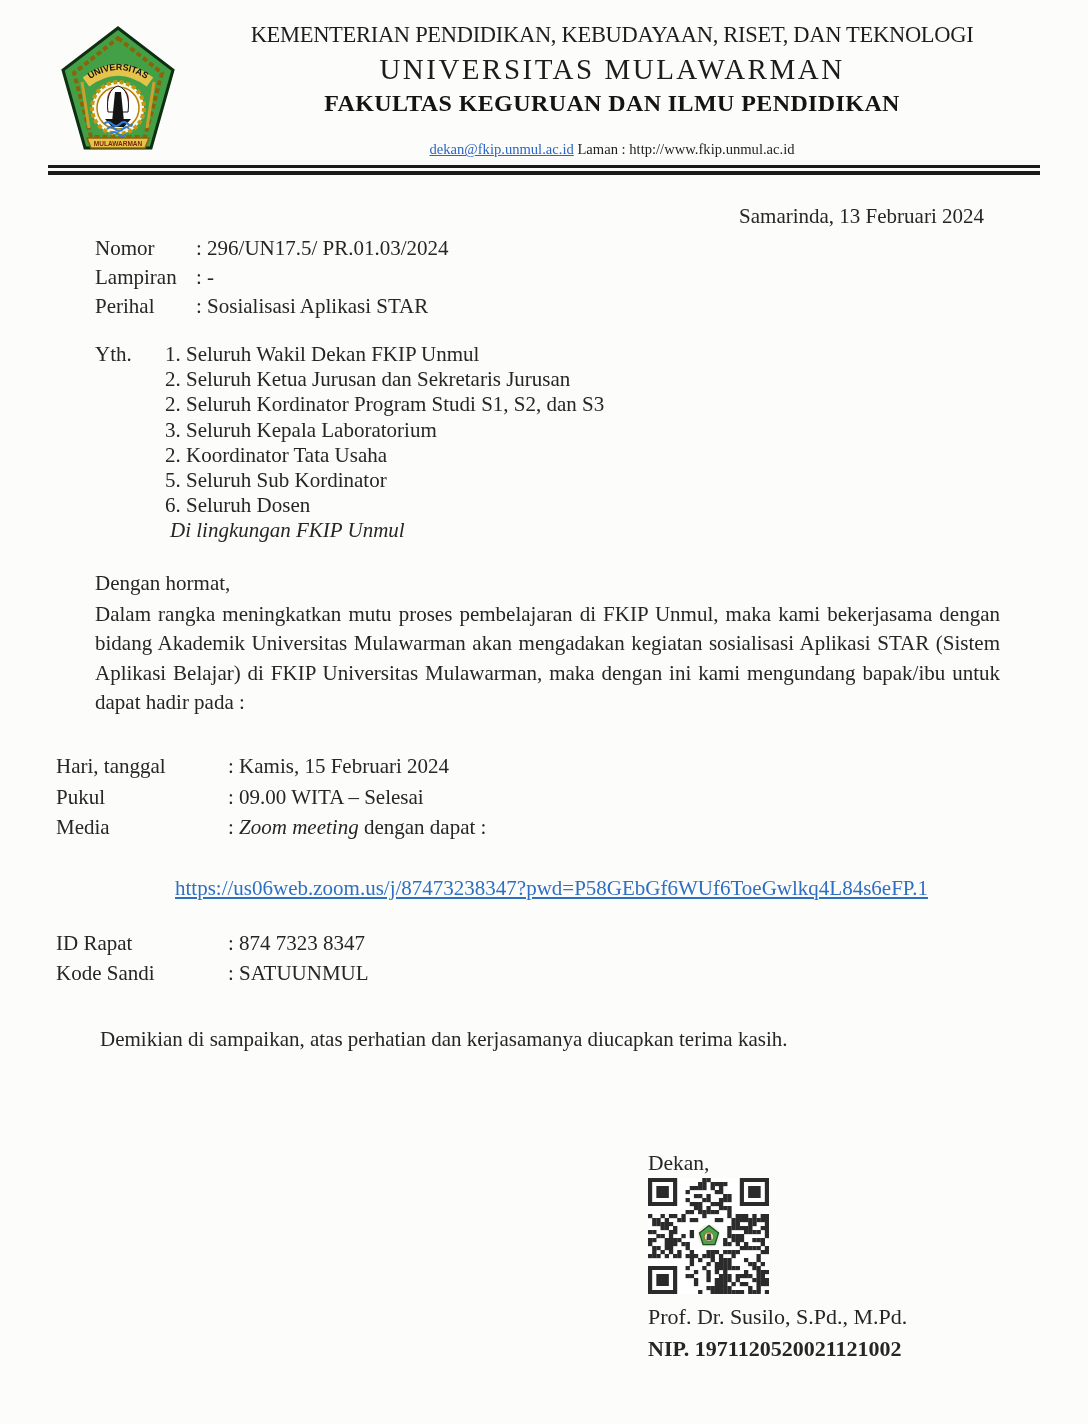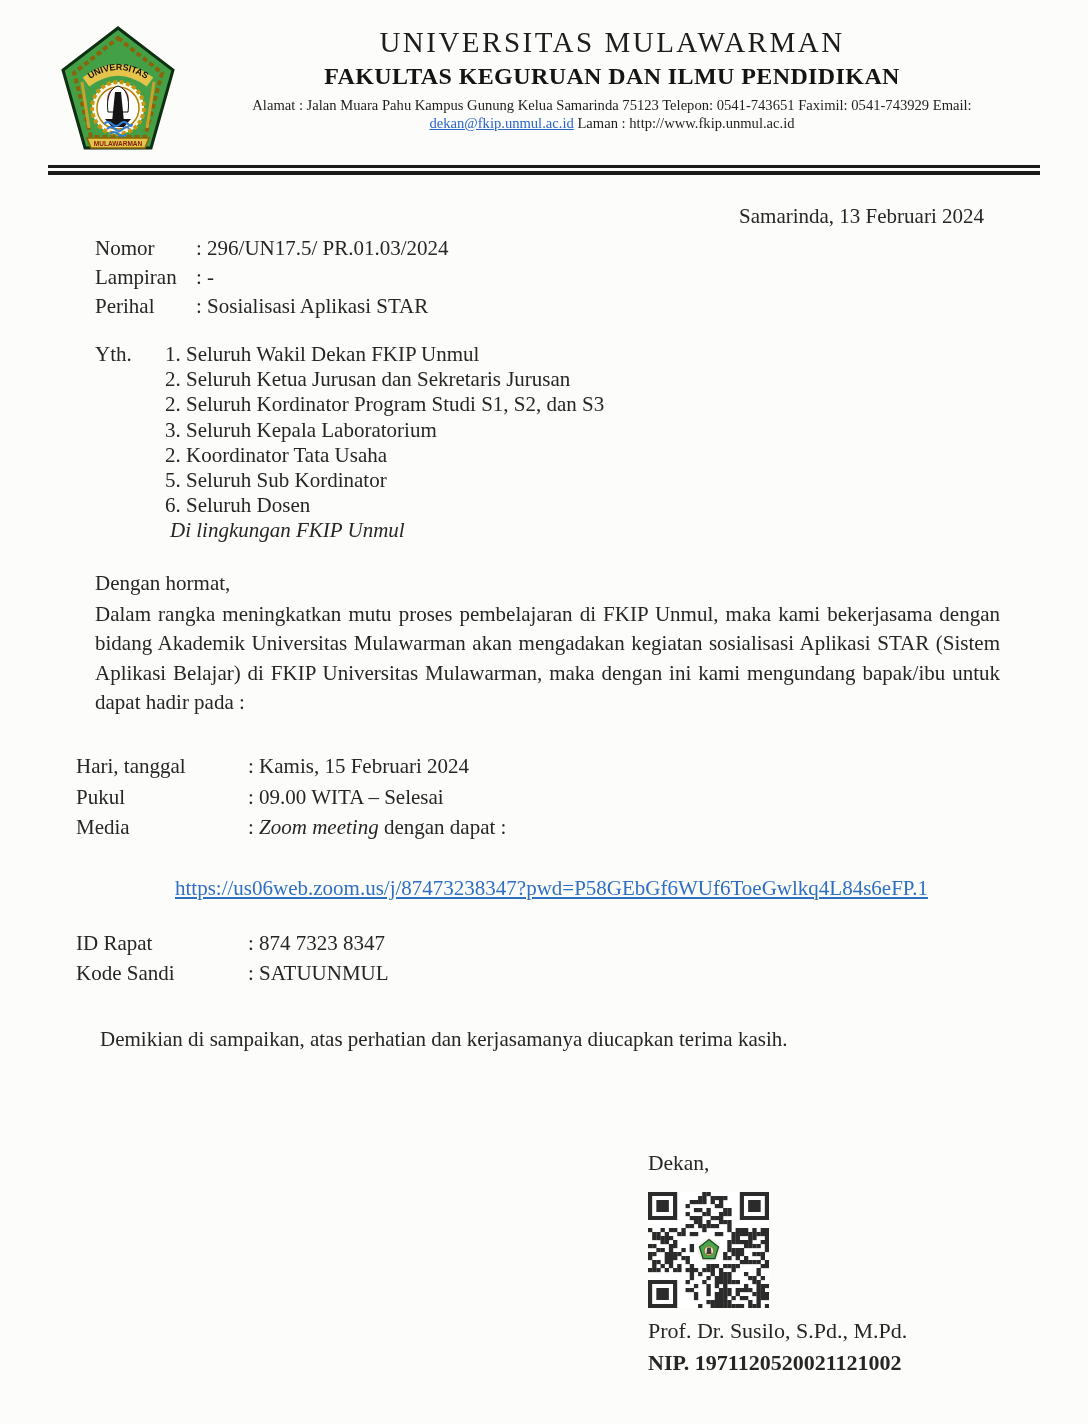--- a/index.html
+++ b/index.html
@@ -48,35 +48,35 @@
   .yth{margin:21px 0 0 95px;display:flex;font-size:21px;}
   .yth .salut{width:70px;flex:0 0 70px;}
   .yth .list div{line-height:25.2px;white-space:nowrap;}
   .yth .list .last{padding-left:5px;font-style:italic;}
   .greeting{margin:25px 0 0 95px;font-size:21px;line-height:29px;}
   .bodypar{
     margin:2px 88px 13px 95px;
     font-size:21px;line-height:29.6px;
     text-align:justify;
   }
-  .schedule,.meeting{margin-left:76px;font-size:21px;}
+  .schedule,.meeting{margin-left:56px;font-size:21px;}
   .schedule{margin-top:33px;}
   .meeting{margin-top:27px;}
   .schedule .row,.meeting .row{line-height:30.5px;white-space:nowrap;}
   .schedule .lbl,.meeting .lbl{display:inline-block;width:172px;}
   .italic{font-style:italic;}
   .zoom-link{
     margin:33px 0 0 175px;
     font-size:21px;
   }
   .zoom-link a{color:#2f6fc2;text-decoration:underline;}
   .closing{margin:38px 0 0 100px;font-size:21px;}
   
   .signature{margin:98px 0 0 648px;font-size:21.5px;}
-  .sig-title{line-height:26px;margin-bottom:16px;}
+  .sig-title{line-height:26px;margin-bottom:2px;}
   .qr-box{position:relative;width:121px;height:116px;}
   .qr-box svg.qr{width:121px;height:116px;display:block;}
   .qr-center-logo{
     position:absolute;left:50%;top:50%;
     width:26px;height:26px;margin:-13px 0 0 -13px;
   }
   .sig-name{margin-top:7px;line-height:32px;font-size:22px;}
   .sig-nip{line-height:32px;font-size:22px;font-weight:bold;}
 </style>
 </head>
@@ -102,24 +102,25 @@
         <path d="M46,100 q4,-4 8,0 t8,0 t8,0 t4,0" fill="none" stroke="#2f7fd6" stroke-width="2"></path>
         <path d="M49,105 q4,-4 8,0 t8,0 t6,0" fill="none" stroke="#2f7fd6" stroke-width="2"></path>
         <path d="M52,110 q4,-4 8,0 t8,0" fill="none" stroke="#2f7fd6" stroke-width="2"></path>
         <line x1="24" y1="58" x2="31" y2="104" stroke="#caa12c" stroke-width="3"></line>
         <line x1="96" y1="58" x2="89" y2="104" stroke="#caa12c" stroke-width="3"></line>
         <path d="M29,114 L91,114 L87,124 L33,124 Z" fill="#e6c34a" stroke="#8a6508" stroke-width="1.5"></path>
         <text x="60" y="122" font-size="6.5" font-weight="bold" fill="#7a1f12" text-anchor="middle" font-family="Liberation Sans, sans-serif">MULAWARMAN</text>
       </svg>
     </div>
     <div class="head-text">
+      <div class="ministry">KEMENTERIAN PENDIDIKAN, KEBUDAYAAN, RISET, DAN TEKNOLOGI</div>
       <div class="university">UNIVERSITAS MULAWARMAN</div>
       <div class="faculty">FAKULTAS KEGURUAN DAN ILMU PENDIDIKAN</div>
       <div class="addr">
-        <span>Alamat : Jalan Muara Pahu Kampus Gunung Kelua Samarinda 75123 Telepon: 0541-743651 Faximil: 0541-743929 Email:</span><br>
+        <br>
         <a href="#">dekan@fkip.unmul.ac.id</a><span> Laman : http://www.fkip.unmul.ac.id</span>
       </div>
     </div>
   </div>
   <div class="double-rule"></div>
 
   <div class="date-line">Samarinda, 13 Februari 2024</div>
 
   <div class="meta">
     <div class="row">

